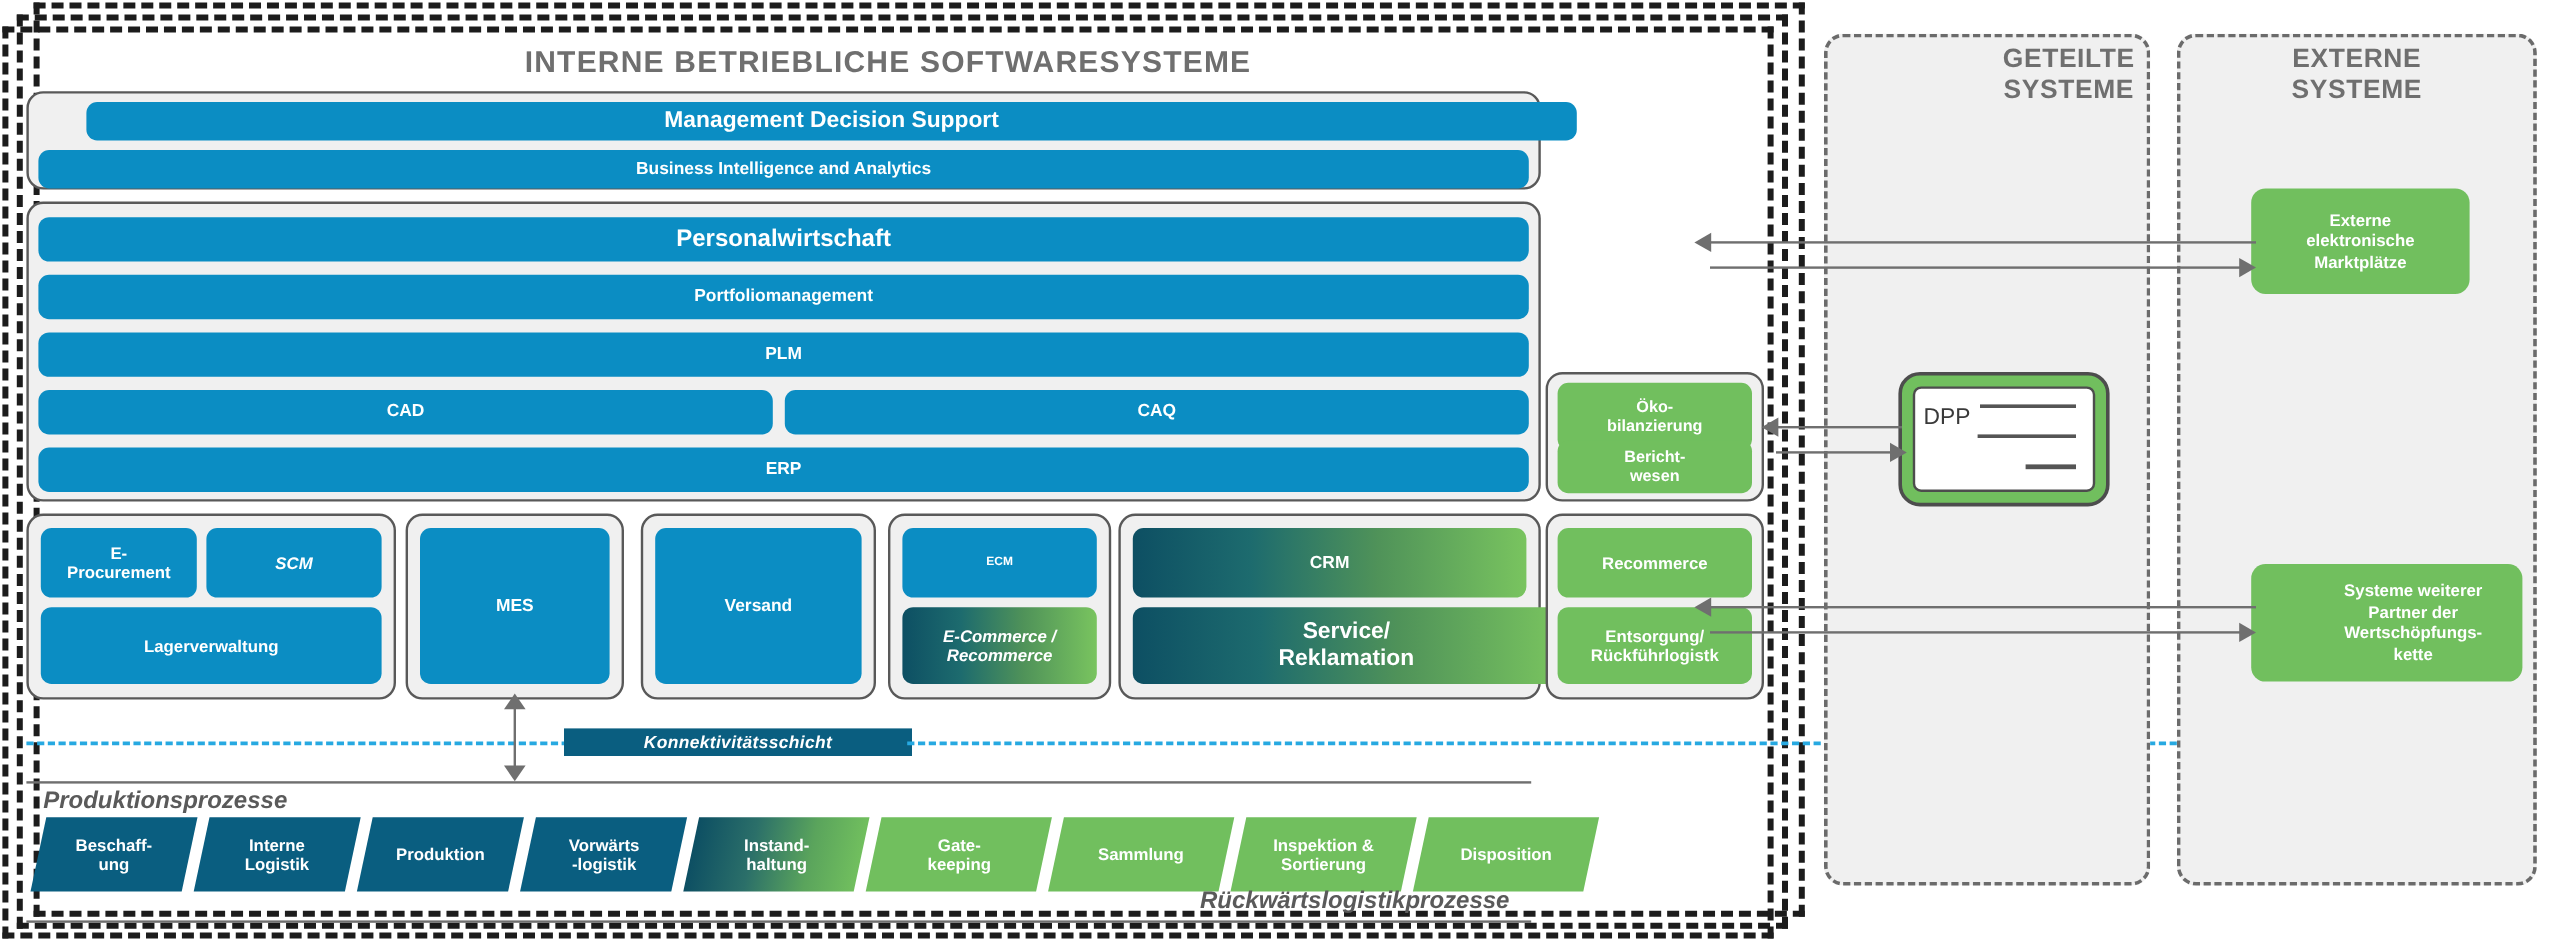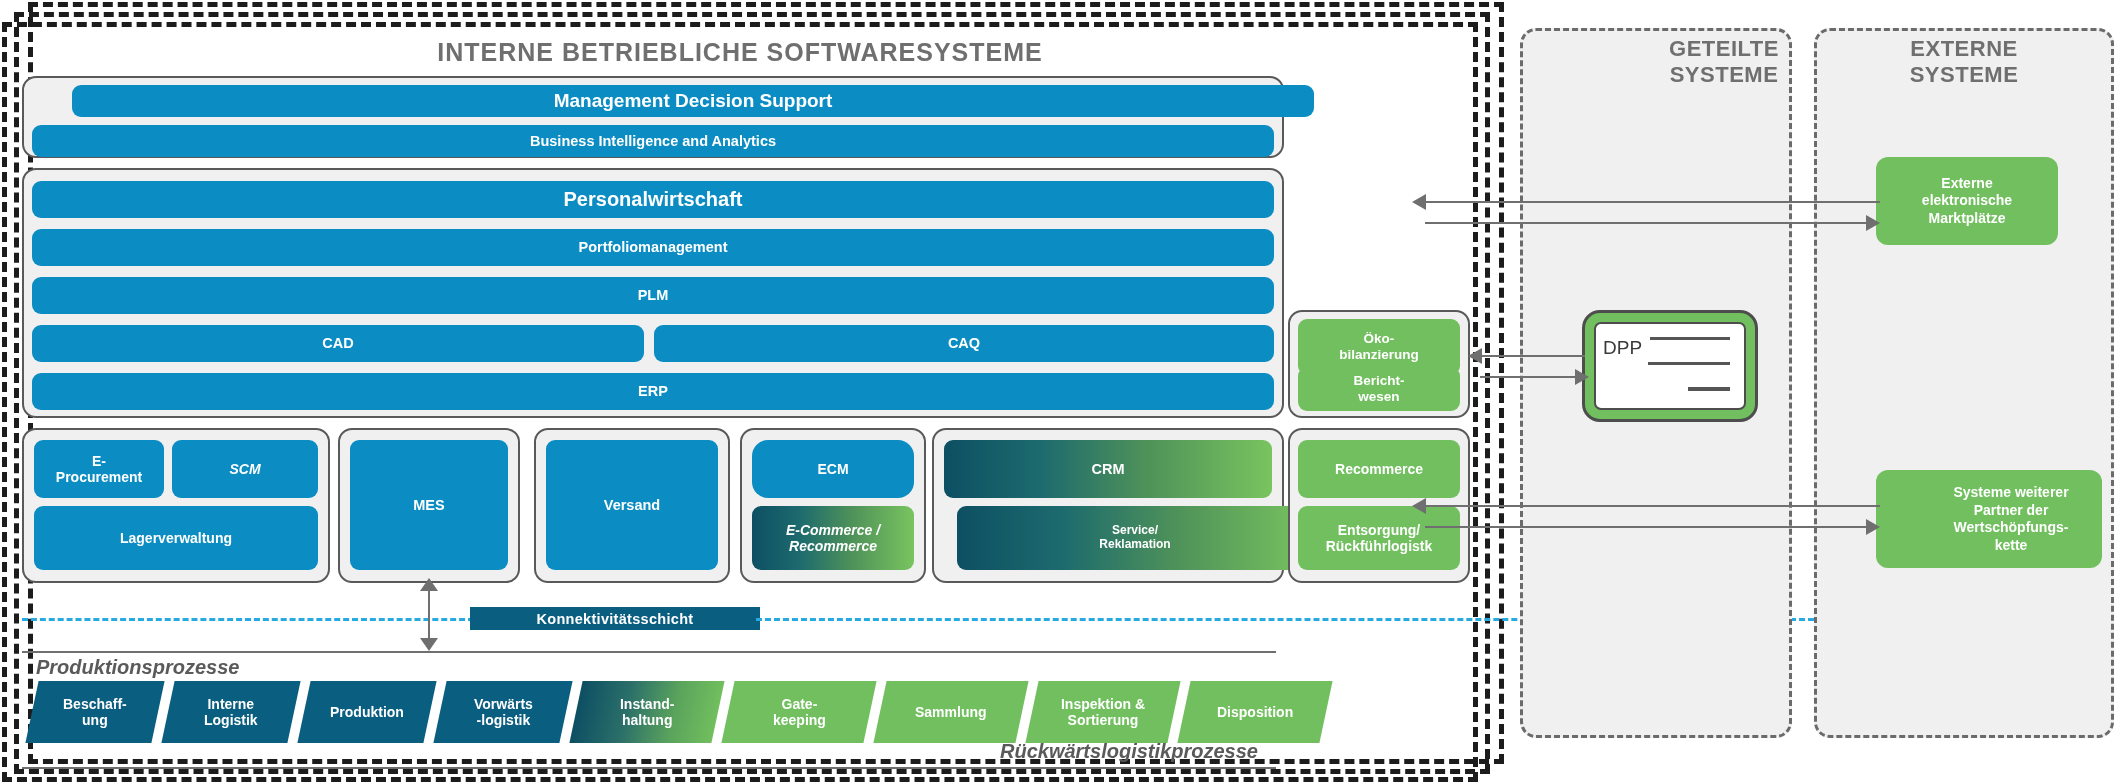--- a/index.html
+++ b/index.html
@@ -31,21 +31,21 @@
     display:flex;align-items:center;justify-content:center;text-align:center;line-height:1.25;}
 
   
   .dpp-outer{position:absolute;background:#71bf5e;border:3px solid #4d4d4d;border-radius:18px;box-sizing:border-box;}
   .dpp-inner{position:absolute;background:#fff;border:2px solid #4d4d4d;border-radius:7px;box-sizing:border-box;}
   .dpp-label{position:absolute;color:#3a3a3a;font-weight:normal;}
   .dpp-line{position:absolute;background:#555;}
 
   
   .connbar{position:absolute;background:#0a5e80;color:#fff;font-weight:bold;display:flex;
-    align-items:center;justify-content:center;letter-spacing:.3px;}
+    align-items:center;justify-content:center;letter-spacing:.3px;font-style:italic;}
 
   
   .proc{position:absolute;color:#fff;font-weight:bold;display:flex;align-items:center;
     justify-content:center;text-align:center;line-height:1.15;
     transform:skewX(-12deg);box-sizing:border-box;}
   .proc>span{transform:skewX(12deg);display:block;}
   .proc.blue{background:#0a5e80;}
   .proc.green{background:#71bf5e;}
   .proc.grad{background:linear-gradient(90deg,#0d4f63 0%,#2b6f69 35%,#5aa45c 70%,#71bf5e 100%);}
 
@@ -126,33 +126,33 @@
   <div class="tile" style="left:350px;top:440px;width:158px;height:130px;font-size:14.5px;">
     <span>MES</span>
   </div>
 
   <div class="group" style="left:534px;top:428px;width:196px;height:155px;"></div>
   <div class="tile" style="left:546px;top:440px;width:172px;height:130px;font-size:14.5px;">
     <span>Versand</span>
   </div>
 
   <div class="group" style="left:740px;top:428px;width:186px;height:155px;"></div>
-  <div class="tile" style="left:752px;top:440px;width:162px;height:58px;font-size:14px;border-radius:16px;">
+  <div class="tile" style="left:752px;top:440px;width:162px;height:58px;font-size:10px;">
     <span>ECM</span>
   </div>
   <div class="tile grad" style="left:752px;top:506px;width:162px;height:64px;font-size:14px;white-space:pre-line;font-style:italic;">
     <span>E-Commerce /
 Recommerce</span>
   </div>
 
   <div class="group" style="left:932px;top:428px;width:352px;height:155px;"></div>
   <div class="tile grad" style="left:944px;top:440px;width:328px;height:58px;font-size:14.5px;">
     <span>CRM</span>
   </div>
-  <div class="tile grad" style="left:944px;top:506px;width:356px;height:64px;font-size:12px;white-space:pre-line;margin-left:13px;">
+  <div class="tile grad" style="left:944px;top:506px;width:356px;height:64px;font-size:19px;white-space:pre-line;">
     <span>Service/
 Reklamation</span>
   </div>
 
   <div class="group" style="left:1288px;top:428px;width:182px;height:155px;"></div>
   <div class="tile green" style="left:1298px;top:440px;width:162px;height:58px;font-size:14px;">
     <span>Recommerce</span>
   </div>
   <div class="tile green" style="left:1298px;top:506px;width:162px;height:64px;font-size:14px;white-space:pre-line;">
     <span>Entsorgung/

